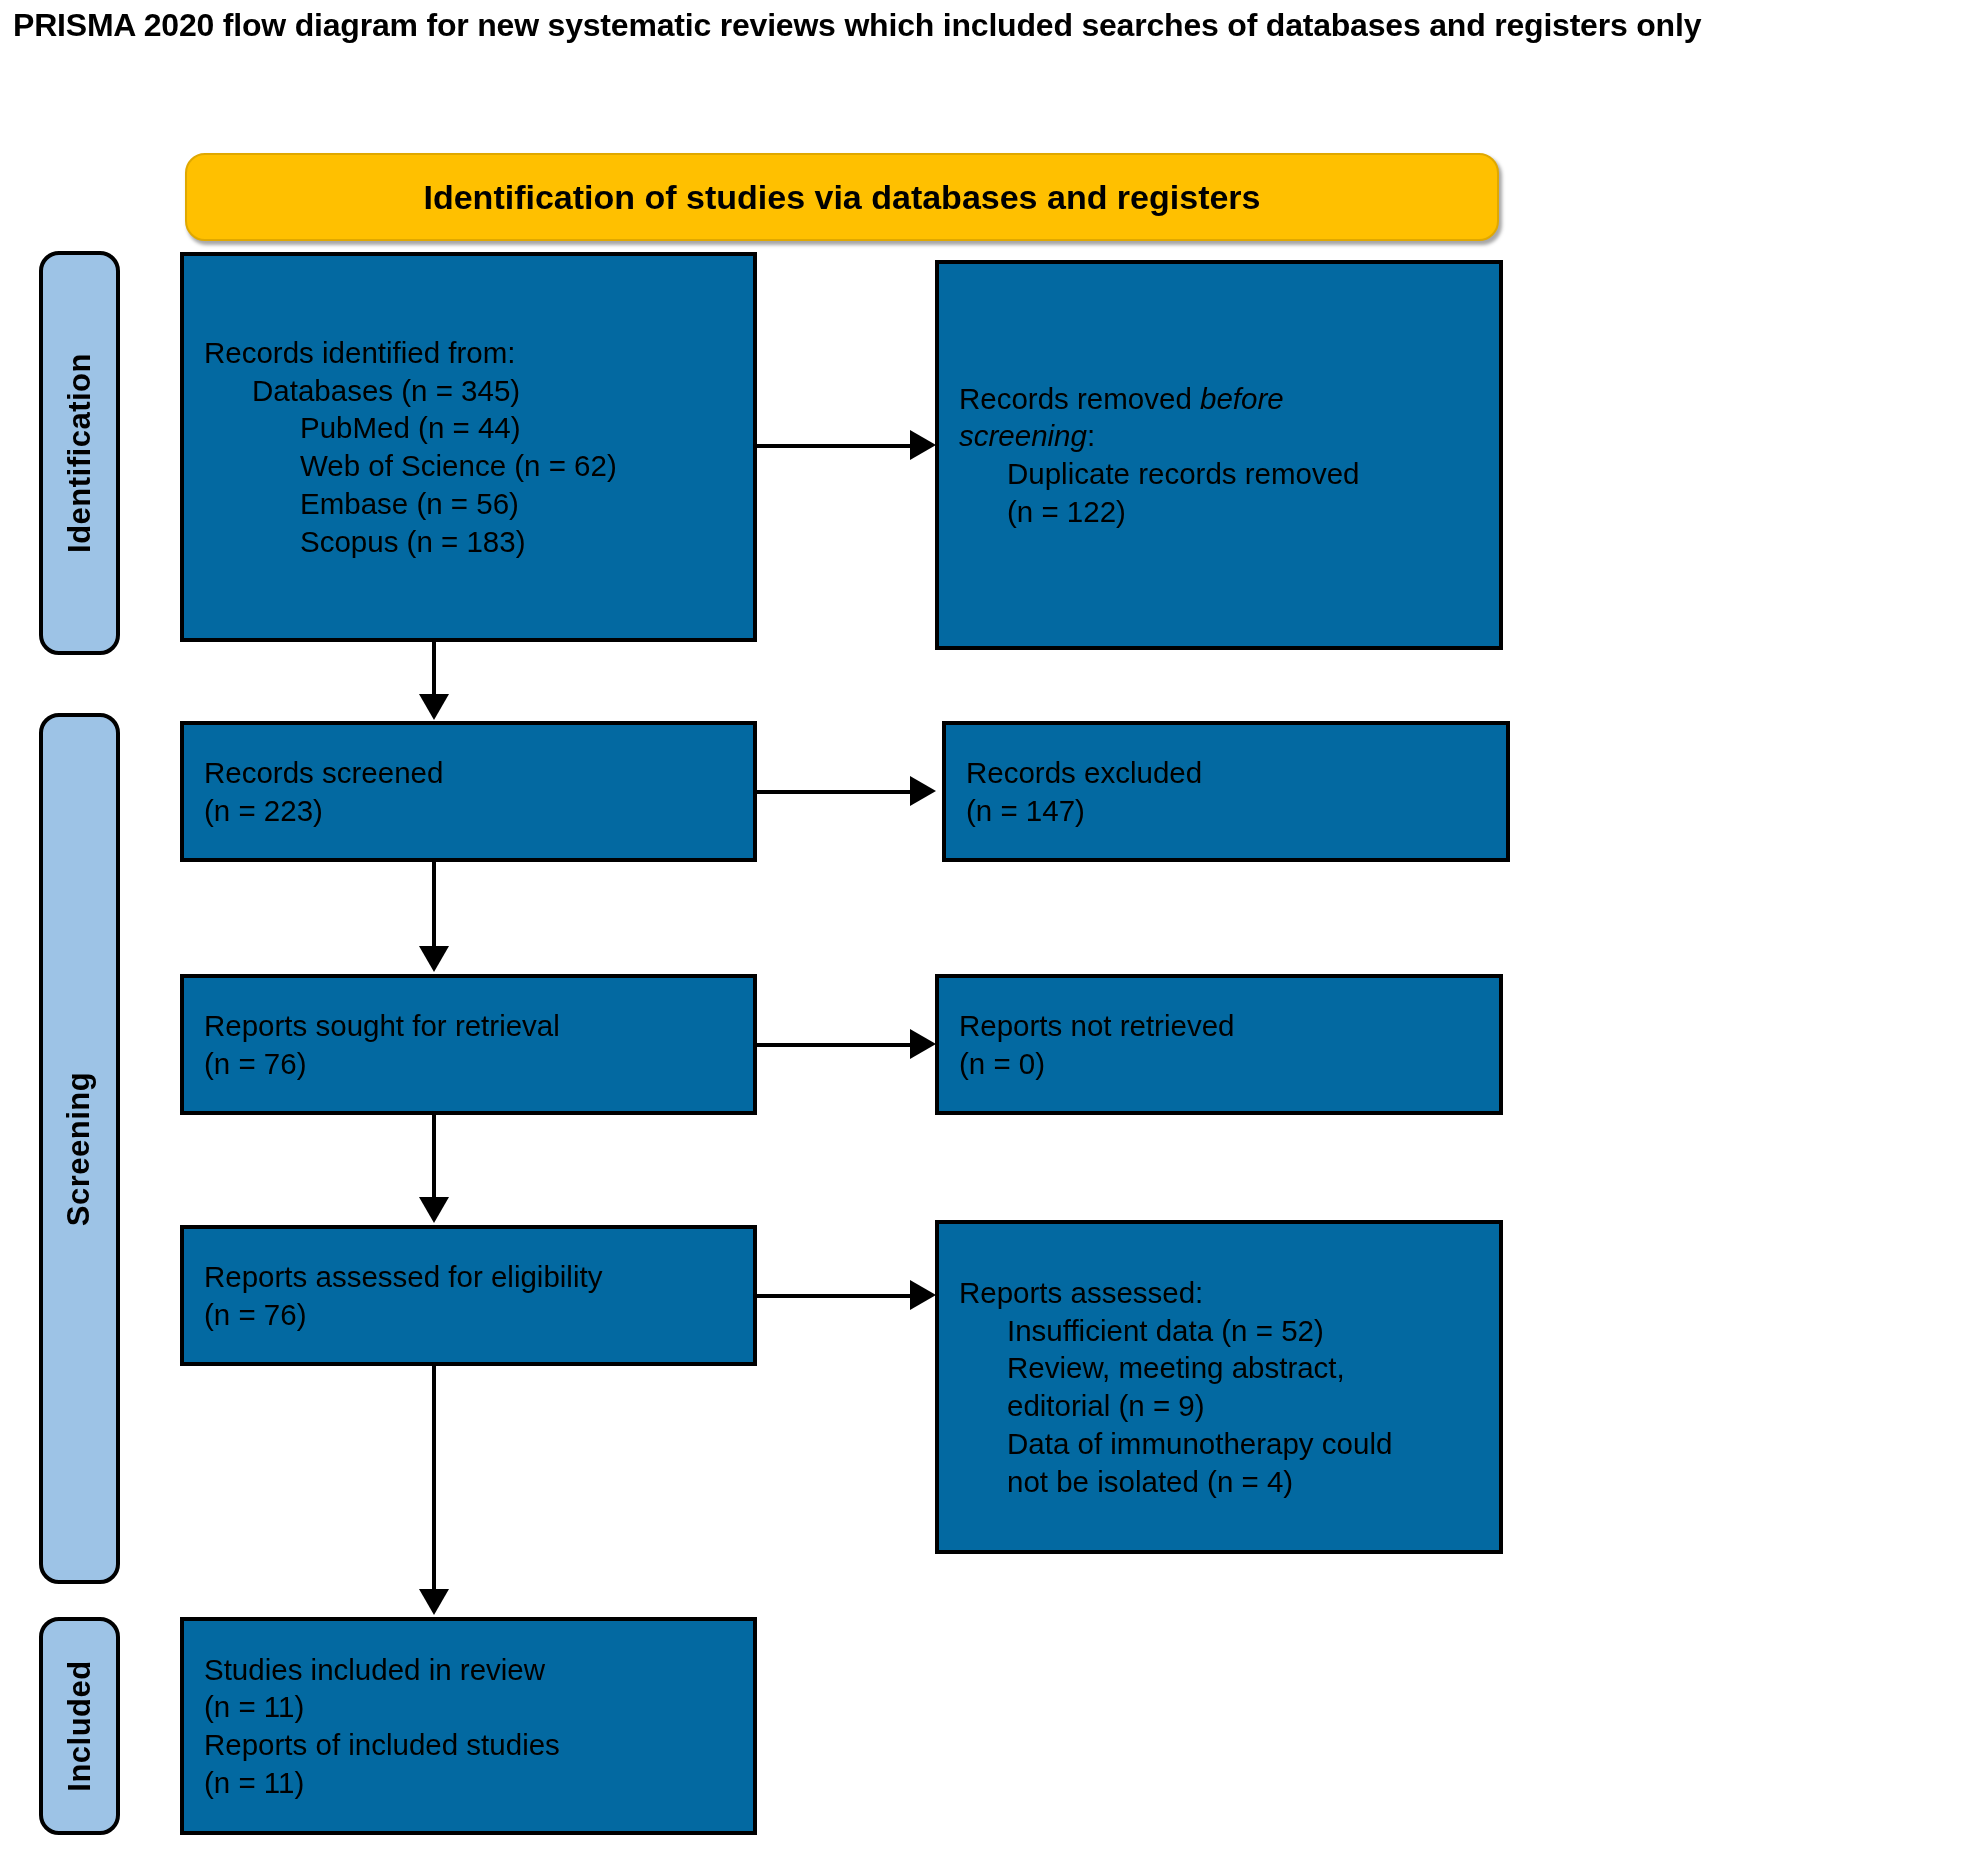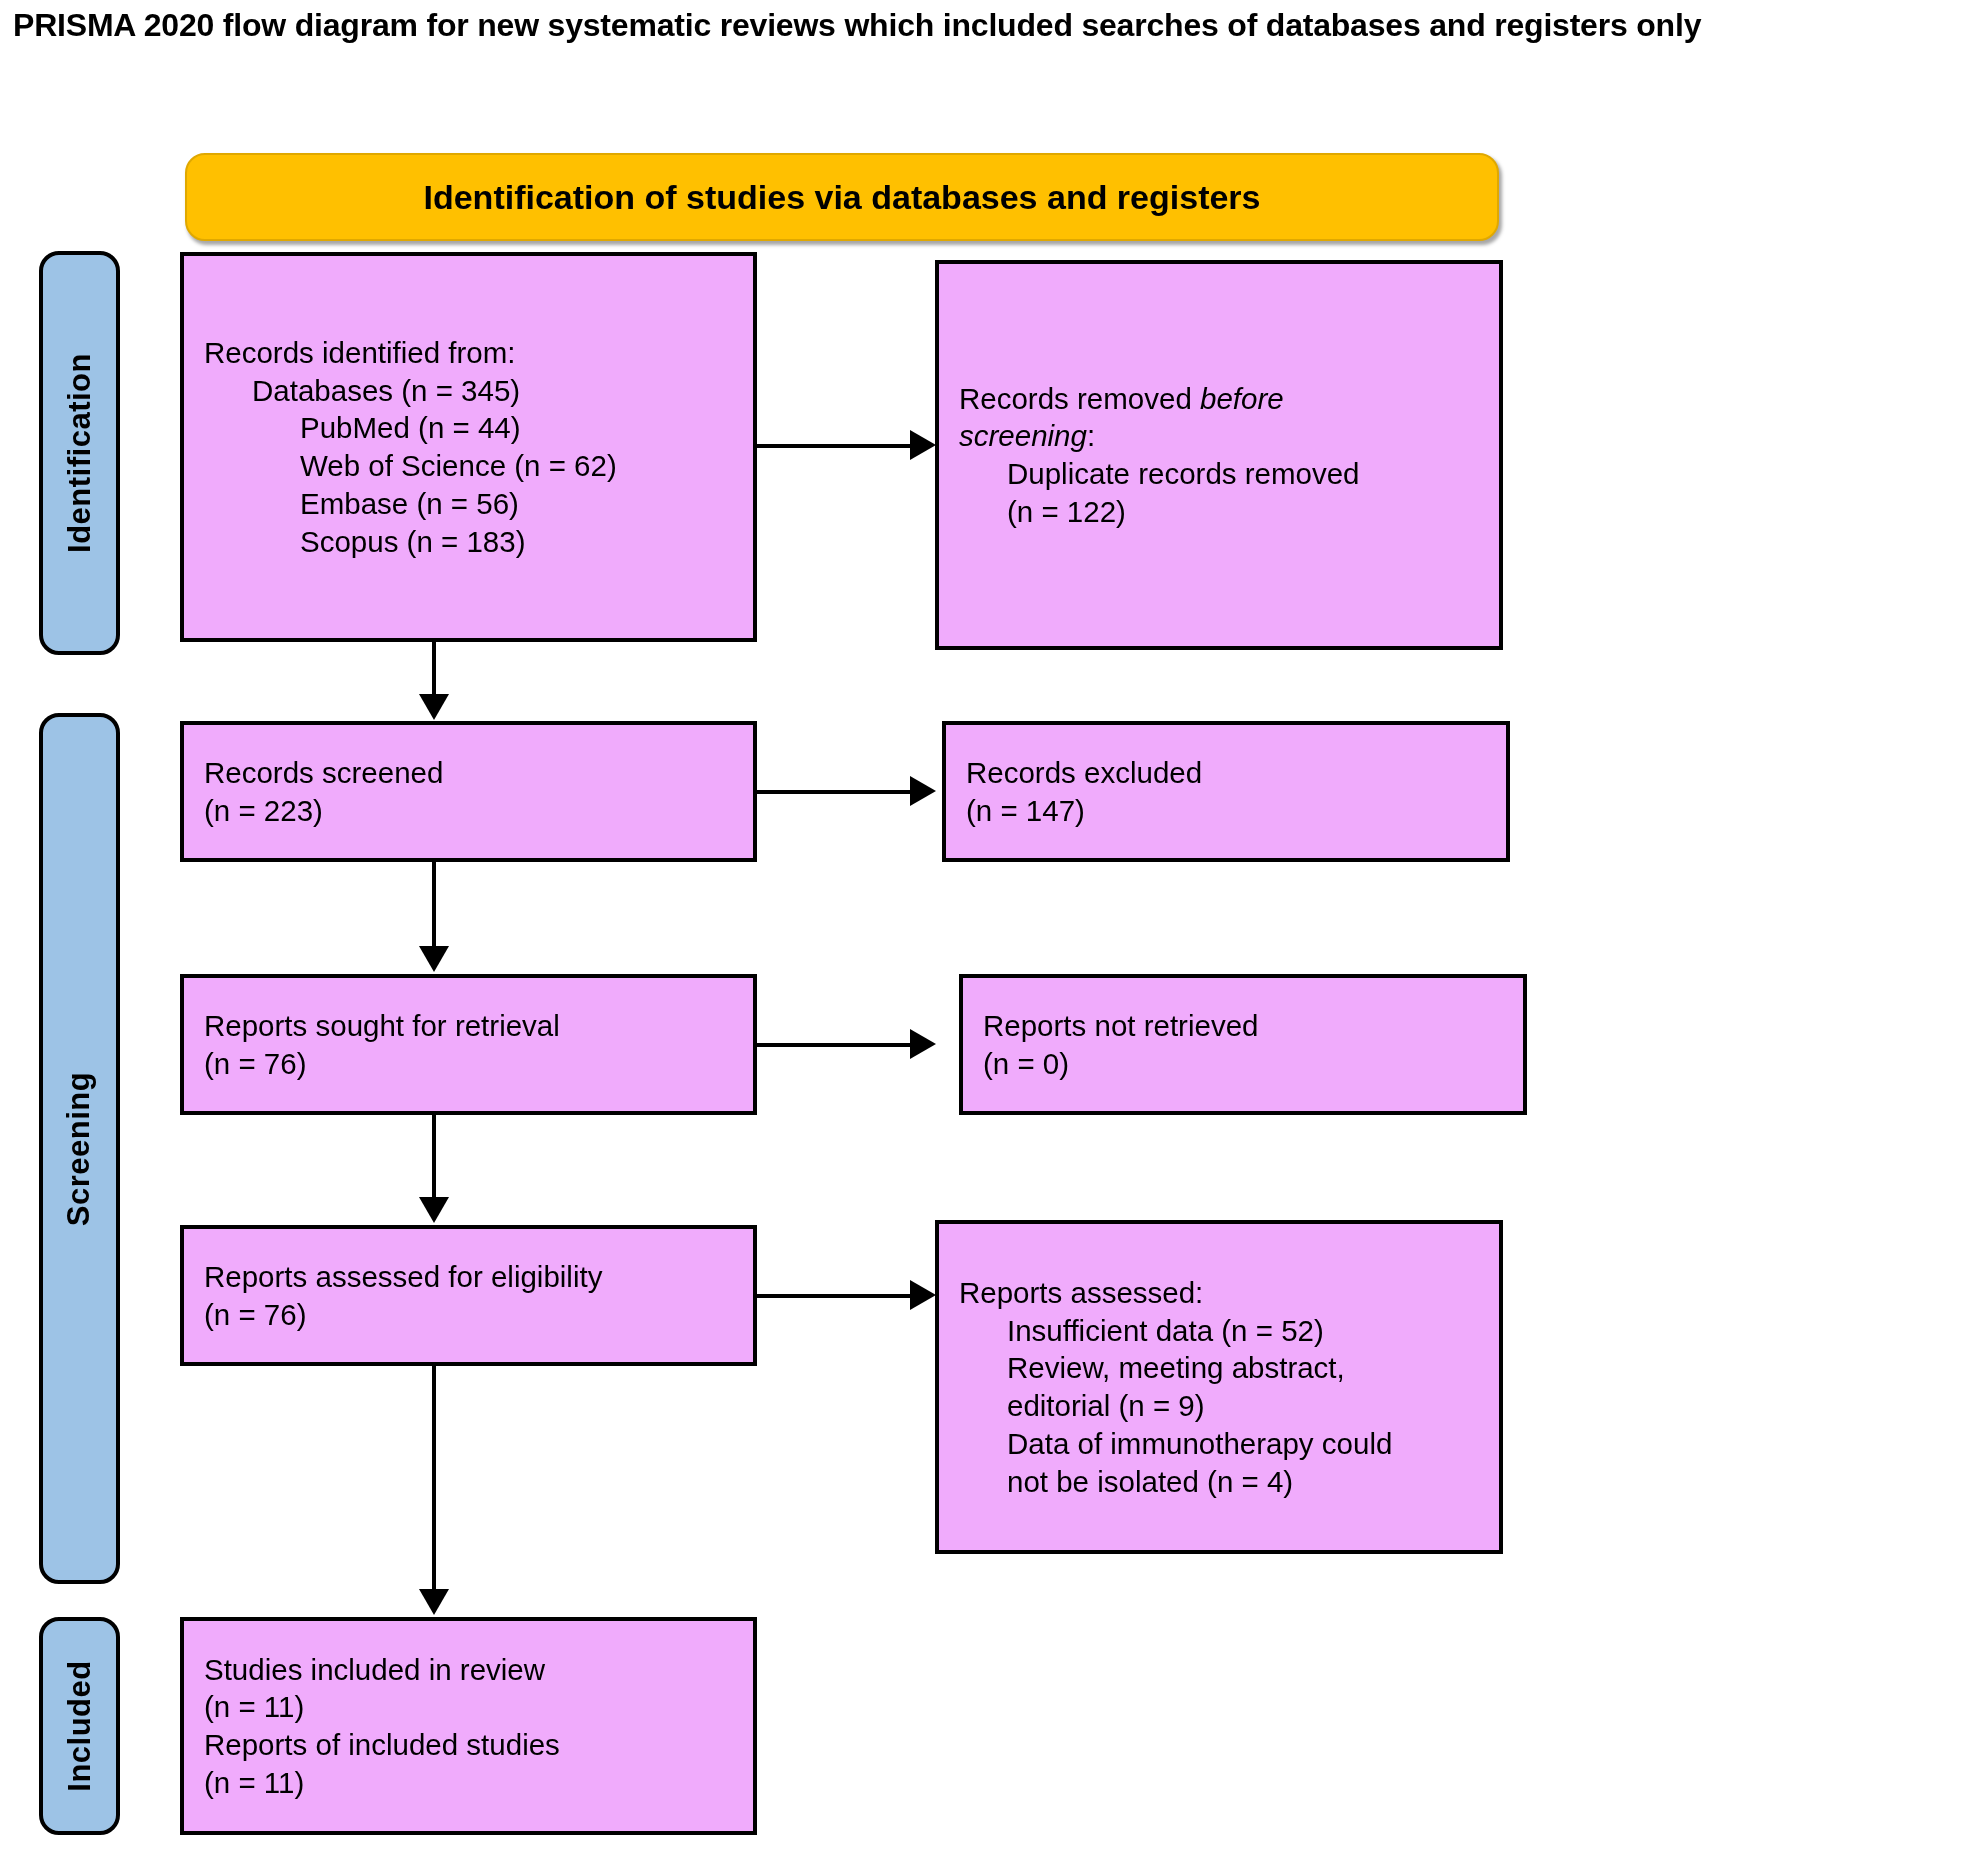--- a/index.html
+++ b/index.html
@@ -64,41 +64,41 @@
     align-items: center;
     justify-content: center;
     font-size: 34px;
     font-weight: bold;
     box-shadow: 2.8px 3.7px 3.7px rgba(0,0,0,0.35);
   }
 
   
   .flow-box {
     position: absolute;
-    background: #f0abfc;
+    background: #0369a1;
     border: 4.6px solid #000000;
     padding: 8px 20px;
     display: flex;
     flex-direction: column;
     justify-content: center;
     font-size: 29.5px;
     line-height: 1.28;
   }
   .flow-box .line { white-space: nowrap; }
   .flow-box .indent1 { padding-left: 48px; }
   .flow-box .indent2 { padding-left: 96px; }
   .flow-box .ital { font-style: italic; }
 
   
   #box-identified      { left: 180px;  top: 252px;  width: 577px;  height: 390px; }
   #box-removed         { left: 935px; top: 252px;  width: 568px;  height: 390px; margin-top: 8px; }
   #box-screened        { left: 180px;  top: 721px;  width: 577px;  height: 141px; }
   #box-records-excl    { left: 935px; top: 721px;  width: 568px;  height: 141px; margin-left: 7px; }
   #box-sought          { left: 180px;  top: 974px; width: 577px;  height: 141px; }
-  #box-not-retrieved   { left: 935px; top: 974px; width: 568px;  height: 141px; margin-left: 24px; }
+  #box-not-retrieved   { left: 935px; top: 974px; width: 568px;  height: 141px; }
   #box-assessed        { left: 180px;  top: 1225px; width: 577px;  height: 141px; }
   #box-reports-excl    { left: 935px; top: 1220px; width: 568px;  height: 334px; }
   #box-included        { left: 180px;  top: 1617px; width: 577px;  height: 218px; }
 
   
   .conn { position: absolute; }
   .conn-line-h { height: 3.7px; background: #000000; }
   .conn-line-v { width: 3.7px;  background: #000000; }
   .arrow-right {
     width: 0; height: 0;

